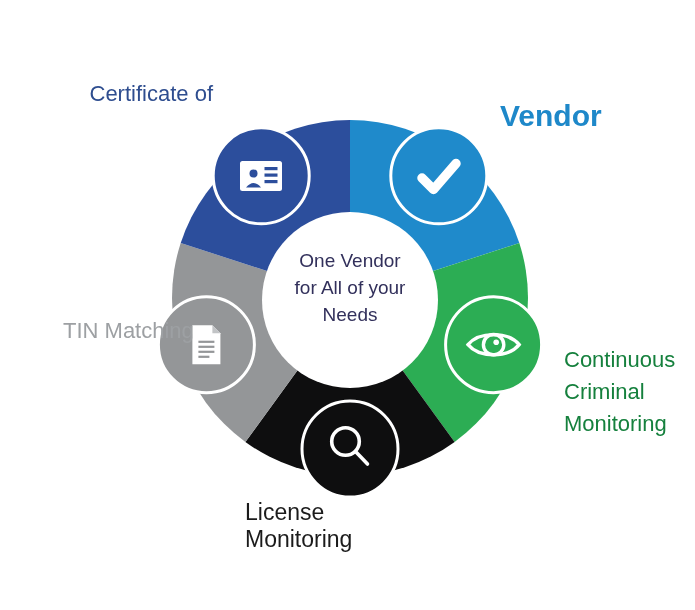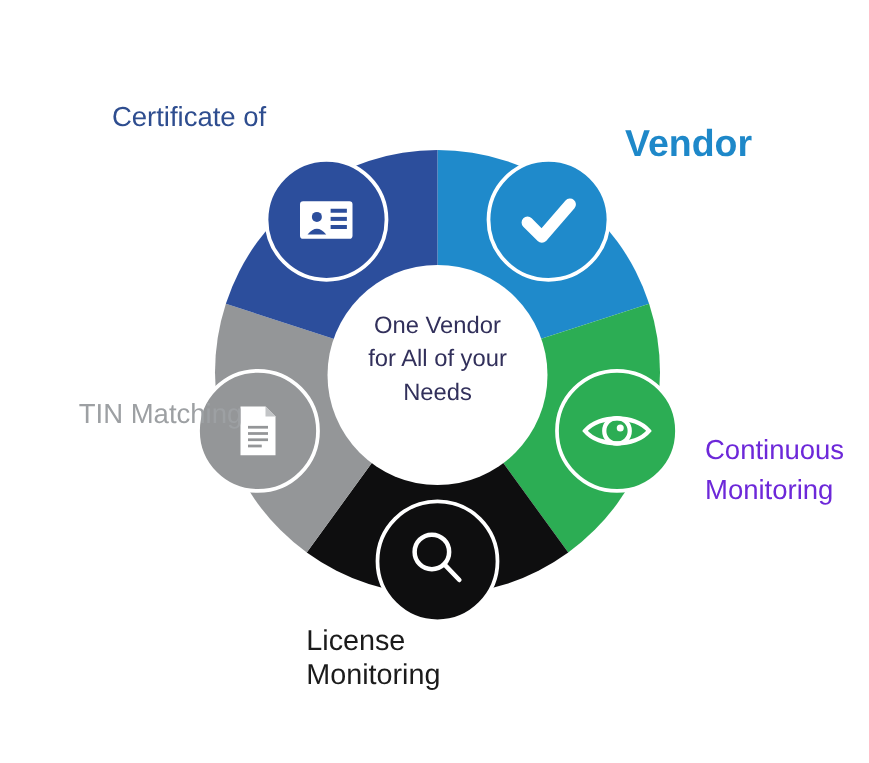--- a/index.html
+++ b/index.html
@@ -16,21 +16,21 @@
   .lbl-bgc{
     top:97px;left:500px;text-align:left;
     font-size:30px;line-height:38px;font-weight:700;color:#1E88C9;
   }
   .lbl-tin{
     top:318px;left:19px;text-align:right;
     font-size:22px;line-height:26px;font-weight:400;color:#9DA0A3;margin-left:44px;
   }
   .lbl-ccm{
     top:344px;left:564px;text-align:left;
-    font-size:22px;line-height:32px;font-weight:400;color:#6d28d9;
+    font-size:22px;line-height:32px;font-weight:400;color:#15803d;
   }
   .lbl-lic{
     top:499px;left:245px;width:200px;text-align:left;
     font-size:23px;line-height:27px;font-weight:400;color:#1B1B1B;
   }
   .lbl-center{
     top:247px;left:252px;width:196px;text-align:center;
     font-size:19px;line-height:27px;font-weight:400;color:#32305B;
   }
 </style>
@@ -105,20 +105,21 @@
   <div class="lbl lbl-bgc">
     <div>Vendor</div>
   </div>
 
   <div class="lbl lbl-tin">
     <div>TIN Matching</div>
   </div>
 
   <div class="lbl lbl-ccm">
     <div>Continuous</div>
+    <div>Criminal</div>
     <div>Monitoring</div>
   </div>
 
   <div class="lbl lbl-lic">
     <div>License</div>
     <div>Monitoring</div>
   </div>
 
   <div class="lbl lbl-center">
     <div>One Vendor</div>

